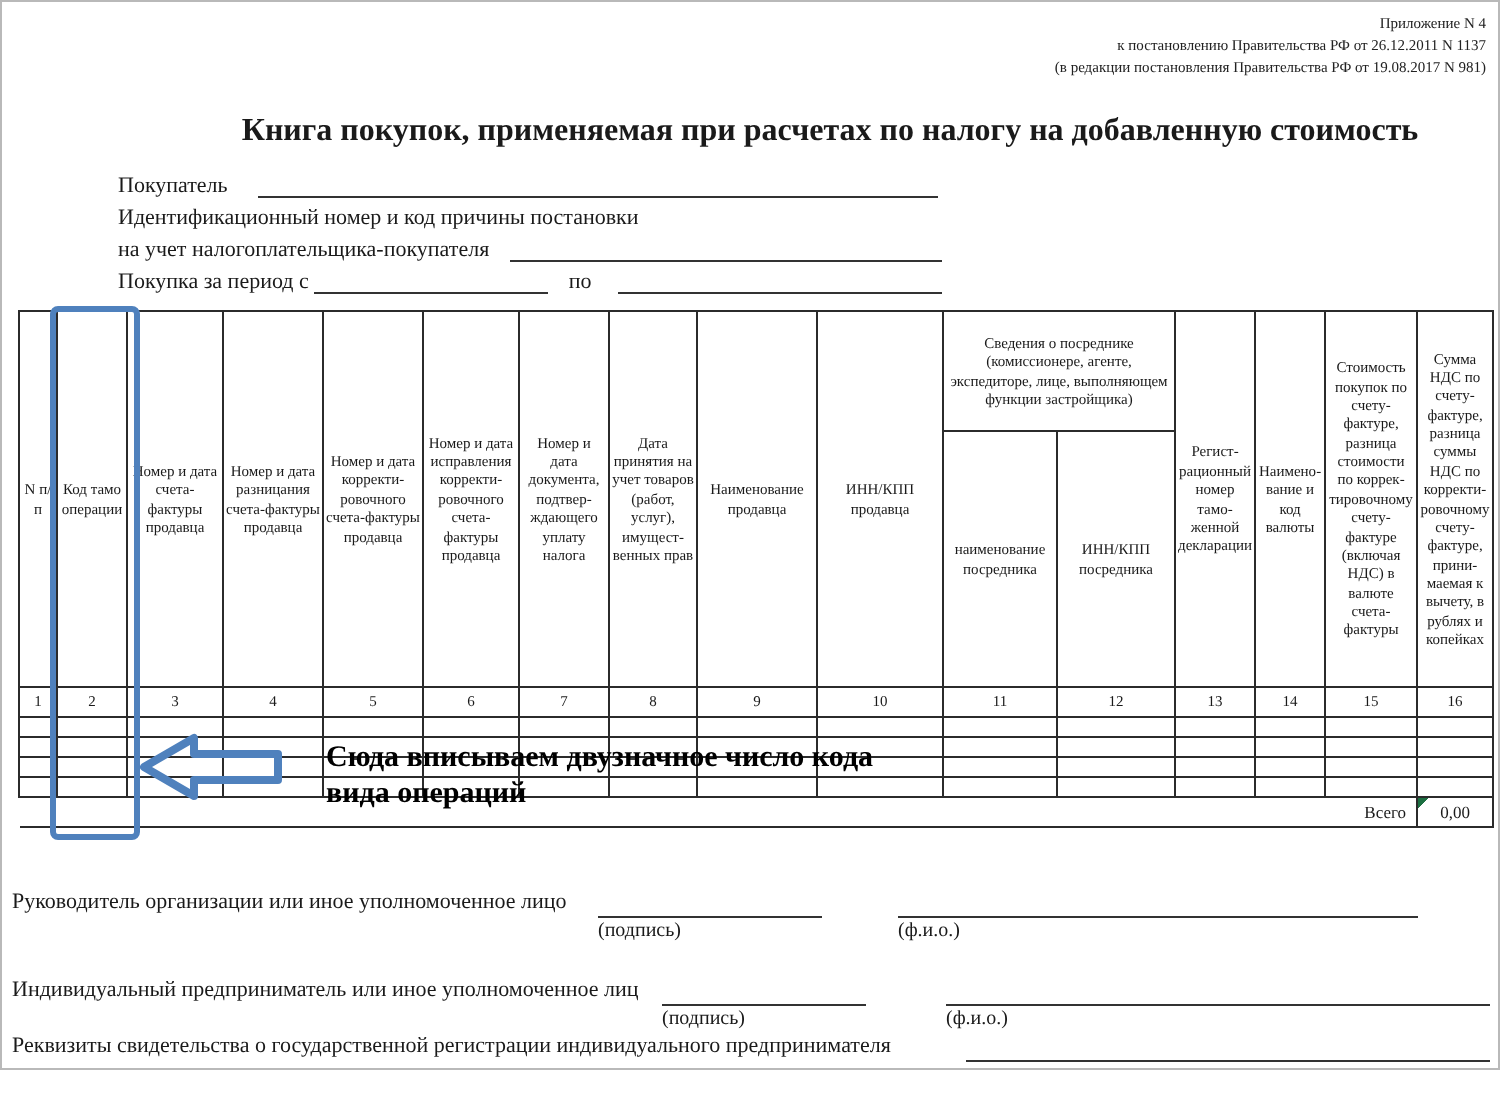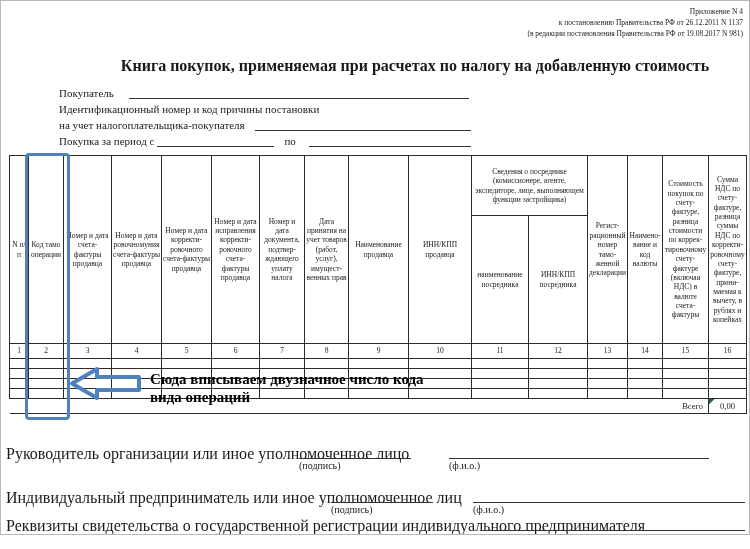--- a/index.html
+++ b/index.html
@@ -30,24 +30,24 @@
   tr.totalrow{height:15px;}
   tr.totalrow td{border:none;border-bottom:1px solid #2b2b2b;}
   td.total-label{text-align:right;font-size:8.5px;padding-right:5px;}
   td.total-value{border:1px solid #2b2b2b !important;font-size:8.5px;position:relative;}
   td.total-value::before{content:'';position:absolute;top:0;left:0;width:5px;height:5px;
     background:linear-gradient(135deg,#1d6f42 0 50%,transparent 50.1%);}
   
   .hl-box{position:absolute;left:24px;top:152px;width:39px;height:261px;
     border:3px solid #4f81bd;border-radius:4px;background:transparent;}
   .hl-arrow{position:absolute;left:67px;top:364px;width:76px;height:37px;}
-  .ann-text{position:absolute;left:149px;top:369px;width:470px;
+  .ann-text{position:absolute;left:162px;top:369px;width:470px;
     font-weight:bold;font-size:15px;line-height:18px;color:#000;}
   
-  .ftext{position:absolute;font-size:16px;white-space:nowrap;}
+  .ftext{position:absolute;font-size:11px;white-space:nowrap;}
   .fblank{position:absolute;border-bottom:1px solid #333;height:13px;}
   .fsub{position:absolute;font-size:10px;text-align:left;}
 </style>
 </head>
 <body>
 
 <div class="page">
 
   <div class="appendix">
     <div>Приложение N 4</div>
@@ -93,21 +93,21 @@
         <col style="width:40px">
           <col style="width:35px">
           <col style="width:46px">
           <col style="width:38px">
       </colgroup>
       <tbody>
         <tr class="h1">
           <td rowspan="2">N п/п</td>
           <td rowspan="2">Код тамо операции</td>
           <td rowspan="2">Номер и дата счета-фактуры продавца</td>
-          <td rowspan="2">Номер и дата ровочному­ния счета-фактуры продавца</td>
+          <td rowspan="2">Номер и дата разница­ния счета-фактуры продавца</td>
           <td rowspan="2">Номер и дата корректи­ровочного счета-фактуры продавца</td>
           <td rowspan="2">Номер и дата исправления корректи­ровочного счета-фактуры продавца</td>
           <td rowspan="2">Номер и дата документа, подтвер­ждающего уплату налога</td>
           <td rowspan="2">Дата принятия на учет товаров (работ, услуг), имущест­венных прав</td>
           <td rowspan="2">Наименование продавца</td>
           <td rowspan="2">ИНН/КПП продавца</td>
           <td colspan="2">Сведения о посреднике (комиссионере, агенте, экспедиторе, лице, выполняющем функции застройщика)</td>
           <td rowspan="2">Регист­раци­онный номер тамо­женной декла­рации</td>
           <td rowspan="2">Наимено­вание и код валюты</td>
           <td rowspan="2">Стоимость покупок по счету-фактуре, разница стоимости по коррек­тировоч­ному счету-фактуре (включая НДС) в валюте счета-фактуры</td>

